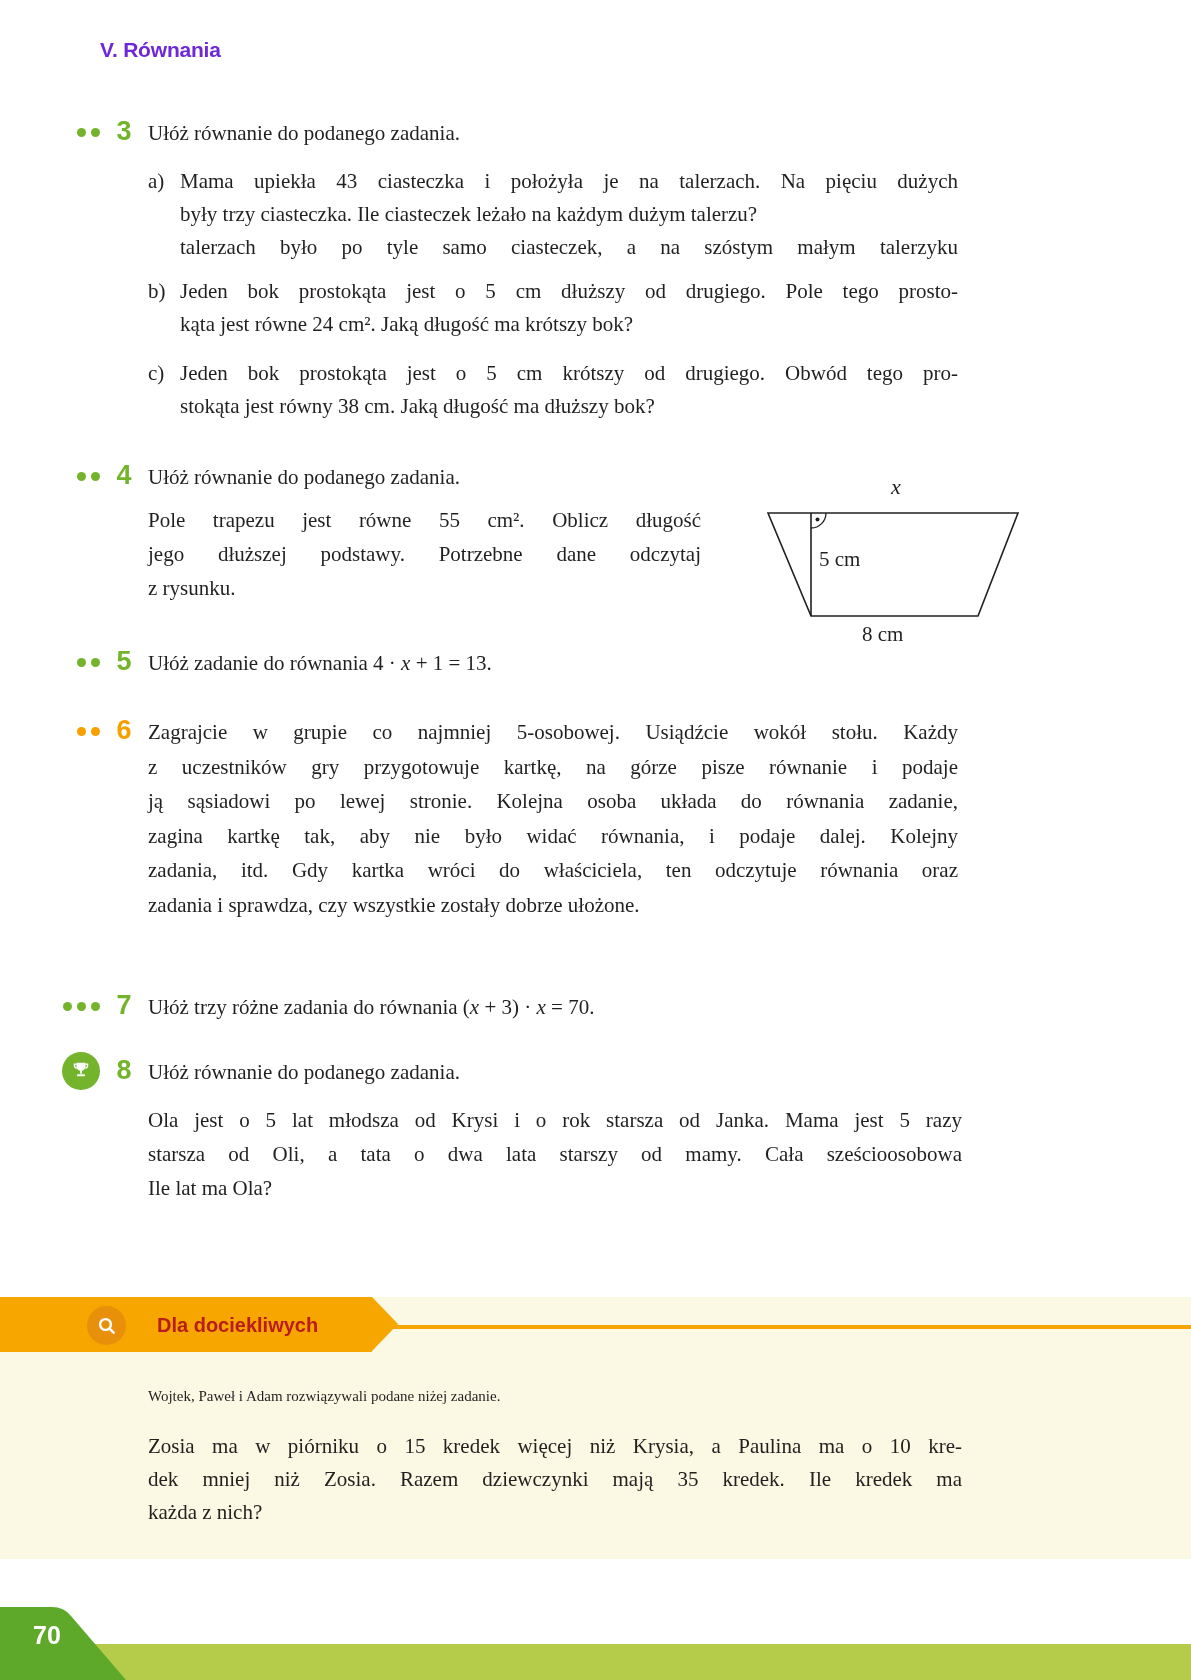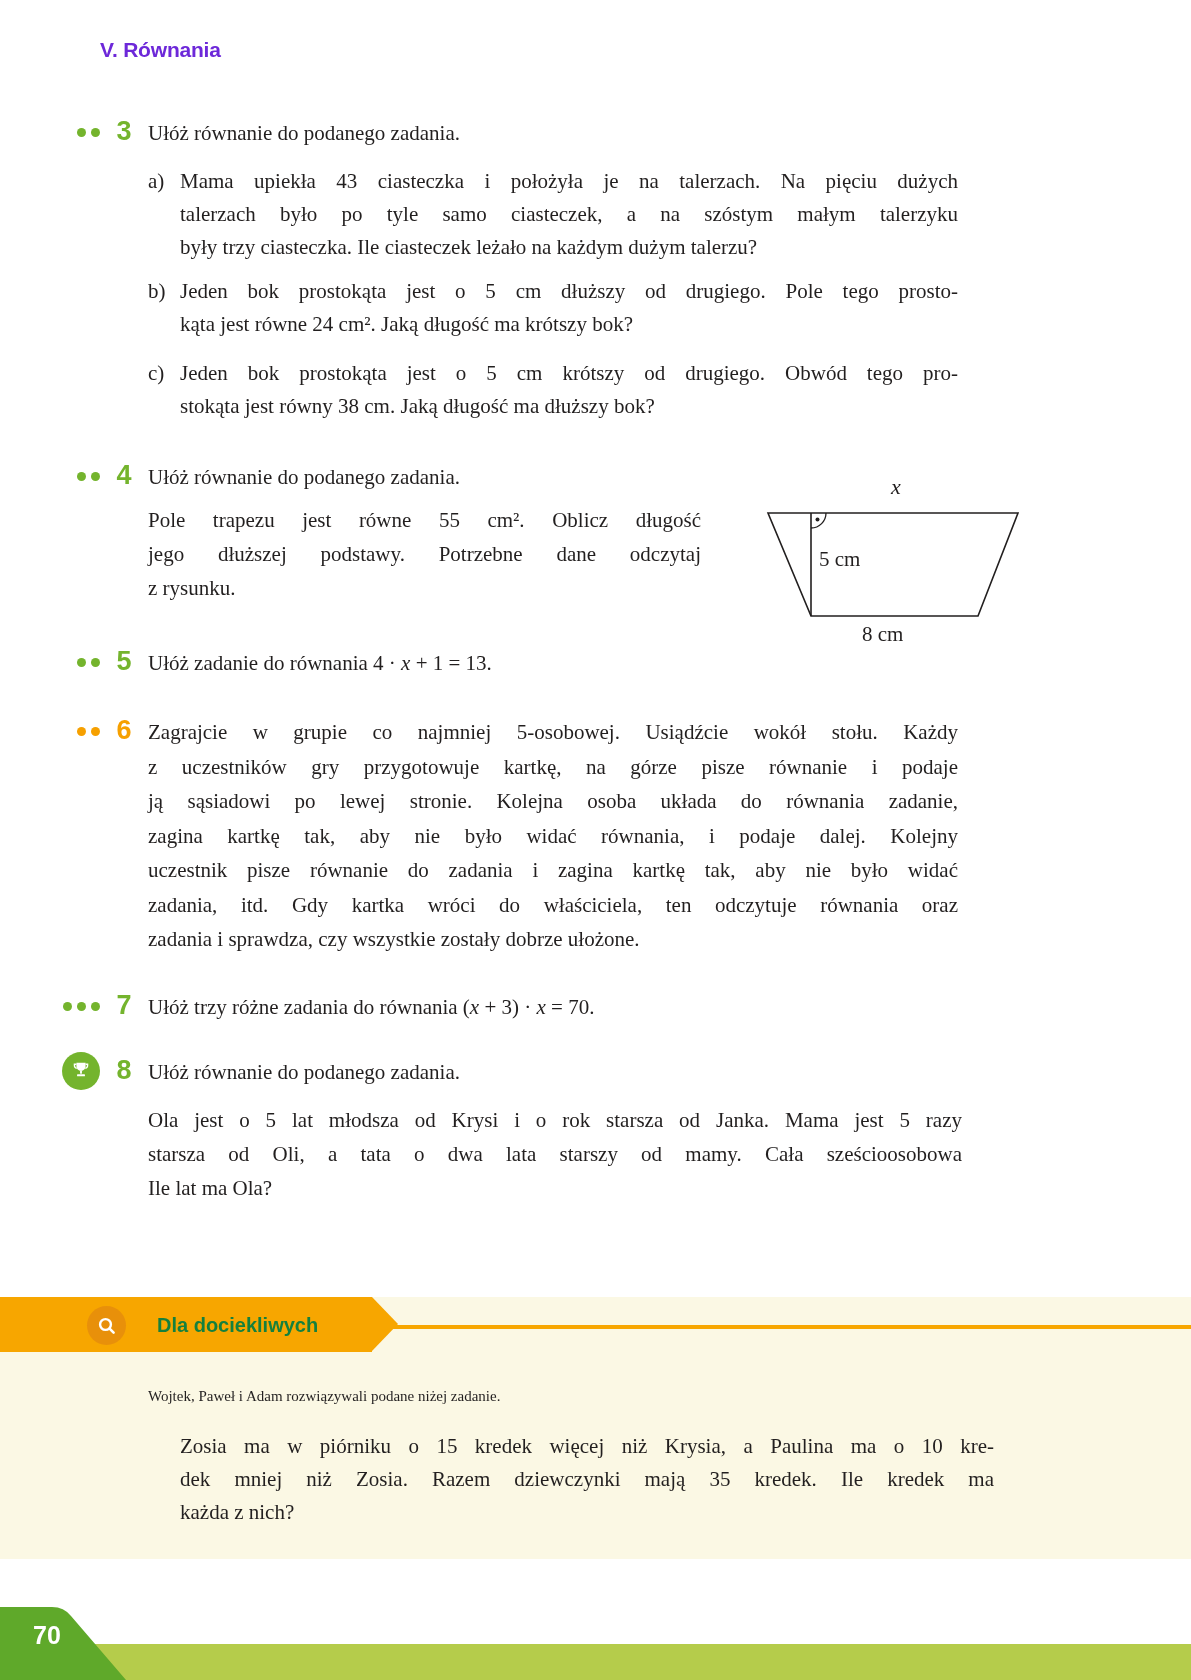--- a/index.html
+++ b/index.html
@@ -55,24 +55,24 @@
     border-top:27.5px solid transparent; border-bottom:27.5px solid transparent;
     border-left:26px solid #f7a600;
   }
   .banner-line { left:372px; top:1325px; width:819px; height:3.5px; background:#f7a600; }
   .banner-circle {
     left:87px; top:1306px; width:39px; height:39px; border-radius:50%;
     background:#e8900a; display:flex; align-items:center; justify-content:center;
   }
   .banner-title {
     left:157px; top:1312px; font-family:"Liberation Sans", sans-serif;
-    font-weight:bold; font-size:20px; line-height:26px; color:#15803d; white-space:nowrap;
+    font-weight:bold; font-size:20px; line-height:26px; color:#b91c1c; white-space:nowrap;
   }
   .box-intro { left:148px; top:1380px; font-size:15px; line-height:33px; white-space:nowrap; }
-  .box-lines { left:148px; top:1430px; width:814px;margin-left:32px; }
+  .box-lines { left:148px; top:1430px; width:814px; }
 
   .footer-band { left:0; top:1644px; width:1191px; height:36px; background:#b5cc4b; }
   .footer-tab { left:0; top:1607px; width:130px; height:73px; }
   .page-num {
     left:14px; top:1621px; width:66px; text-align:center; color:#ffffff;
     font-family:"Liberation Sans", sans-serif; font-weight:bold; font-size:25px; line-height:28px;
   }
 </style>
 </head>
 <body>
@@ -85,22 +85,22 @@
     <span class="dot"></span>
   </div>
   <div class="exnum">3</div>
   <div class="t">Ułóż równanie do podanego zadania.</div>
 </div>
 
 <div class="part" style="top:165px">
   <div class="part-label">a)</div>
   <div class="lines lh33" style="left:180px; width:778px">
     <div class="line just">Mama upiekła 43 ciasteczka i położyła je na talerzach. Na pięciu dużych</div>
+    <div class="line">były trzy ciasteczka. Ile ciasteczek leżało na każdym dużym talerzu?</div>
     <div class="line just">talerzach było po tyle samo ciasteczek, a na szóstym małym talerzyku</div>
-    <div class="line">były trzy ciasteczka. Ile ciasteczek leżało na każdym dużym talerzu?</div>
   </div>
 </div>
 
 <div class="part" style="top:275px">
   <div class="part-label">b)</div>
   <div class="lines lh33" style="left:180px; width:778px">
     <div class="line just">Jeden bok prostokąta jest o 5 cm dłuższy od drugiego. Pole tego prosto-</div>
     <div class="line">kąta jest równe 24 cm². Jaką długość ma krótszy bok?</div>
   </div>
 </div>
@@ -154,21 +154,20 @@
     <span class="dot orange"></span>
     <span class="dot orange"></span>
   </div>
   <div class="exnum orange">6</div>
 </div>
 <div class="lines lh345 abs" style="left:148px; top:715px; width:810px">
   <div class="line just">Zagrajcie w grupie co najmniej 5-osobowej. Usiądźcie wokół stołu. Każdy</div>
   <div class="line just">z uczestników gry przygotowuje kartkę, na górze pisze równanie i podaje</div>
   <div class="line just">ją sąsiadowi po lewej stronie. Kolejna osoba układa do równania zadanie,</div>
   <div class="line just">zagina kartkę tak, aby nie było widać równania, i podaje dalej. Kolejny</div>
-  <div class="line just">uczestnik pisze równanie do zadania i zagina kartkę tak, aby nie było widać</div>
   <div class="line just">zadania, itd. Gdy kartka wróci do właściciela, ten odczytuje równania oraz</div>
   <div class="line">zadania i sprawdza, czy wszystkie zostały dobrze ułożone.</div>
 </div>
 
 <div class="ex-row" style="top:990px">
   <div class="dots" style="left:48px; width:52px">
     <span class="dot"></span>
     <span class="dot"></span>
     <span class="dot"></span>
   </div>

